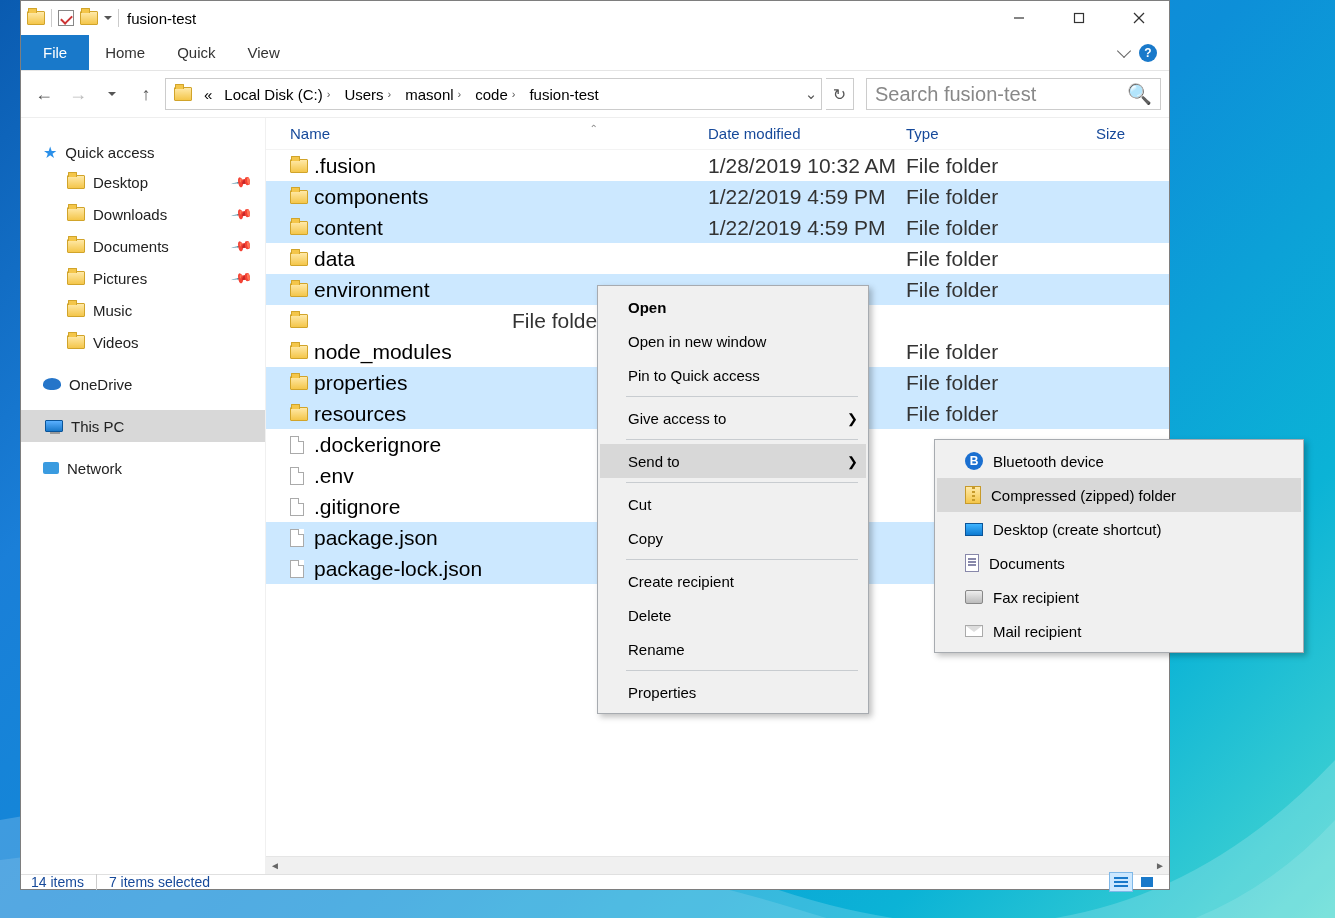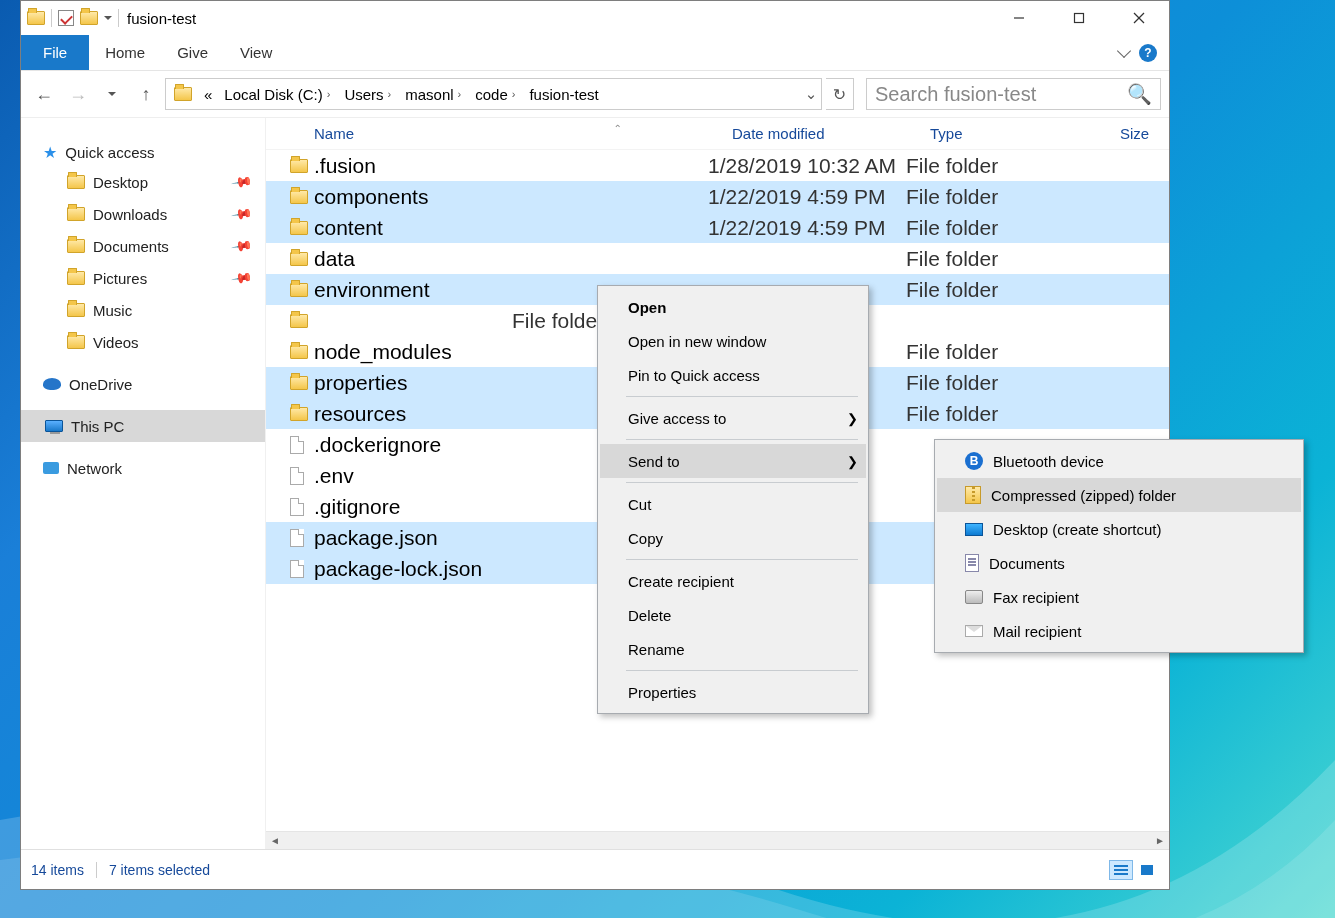--- a/index.html
+++ b/index.html
@@ -57,38 +57,38 @@
   .navpane .itm.sel { background:#d8d8d8; padding-left:24px; }
   .navpane .pin { position:absolute; right:14px; color:#888; font-size:14px; transform:rotate(35deg); }
   .star { color:#2b90e9; font-size:16px; }
   .pc-icon { width:18px; height:12px; background:linear-gradient(#5ab0ff,#1979ca); border:1px solid #0a5499; border-radius:1px; display:inline-block; position:relative; }
   .pc-icon::after { content:""; position:absolute; left:4px; bottom:-3px; width:10px; height:2px; background:#999; }
   .cloud-icon { width:18px; height:12px; background:#2575c9; border-radius:50% 50% 40% 40%; display:inline-block; }
   .net-icon { width:16px; height:12px; background:#3a9be0; border-radius:2px; display:inline-block; }
   
   .content { flex:1; display:flex; flex-direction:column; min-width:0; }
   .cols { display:flex; align-items:center; height:32px; font-size:15px; color:#16499a; padding-left:24px; border-bottom:1px solid #f3f3f3; }
-  .cols .c-name { width:418px; position:relative;margin-left:24px; }
+  .cols .c-name { width:418px; position:relative; }
   .cols .c-name .sort { font-size:10px; color:#888; position:absolute; right:110px; top:-2px; }
   .cols .c-date { width:198px; }
   .cols .c-type { width:190px; }
   .cols .c-size { flex:1; }
   .rows { flex:1; overflow:hidden; position:relative; }
   .row { display:flex; align-items:center; height:31px; font-size:21px; color:#000; padding-left:24px; }
   .row.sel { background:#cce8ff; }
   .row .ic { width:24px; display:flex; align-items:center; }
   .row .nm { width:394px; }
   .row .dt { width:198px; color:#333; }
   .row .tp { width:190px; color:#333; }
   .file-icon { width:14px; height:18px; background:#fff; border:1px solid #aaa; position:relative; display:inline-block; }
   .file-icon::before { content:""; position:absolute; right:-1px; top:-1px; width:5px; height:5px; background:#fff; border-left:1px solid #aaa; border-bottom:1px solid #aaa; }
   .hscroll { height:18px; background:#f0f0f0; border-top:1px solid #e5e5e5; display:flex; align-items:center; }
   .hscroll .btn { width:18px; height:100%; display:flex; align-items:center; justify-content:center; color:#666; font-size:10px; }
   
-  .statusbar { height:40px; border-top:1px solid #e0e0e0; display:flex; align-items:center; font-size:14px; color:#16499a; padding:0 10px; }
+  .statusbar { height:15px; border-top:1px solid #e0e0e0; display:flex; align-items:center; font-size:14px; color:#16499a; padding:0 10px; }
   .statusbar .vsep2 { width:1px; height:16px; background:#ccc; margin:0 12px; }
   .viewbtns { margin-left:auto; display:flex; gap:2px; }
   .vbtn { width:24px; height:20px; border:1px solid transparent; display:flex; align-items:center; justify-content:center; }
   .vbtn.active { border:1px solid #7fb8e8; background:#cce8ff; }
   
   .ctxmenu { position:absolute; background:#f0f0f0; border:1px solid #a7abb0; font-size:15px; color:#000; box-shadow:3px 3px 6px rgba(0,0,0,.25); z-index:10; padding:4px 2px; }
   .ctxmenu .mi { height:34px; display:flex; align-items:center; padding:0 30px 0 28px; gap:10px; position:relative; }
   .ctxmenu .mi.bold { font-weight:600; }
   .ctxmenu .mi.hover { background:#d8d8d8; }
   .ctxmenu .mi .sub-arrow { position:absolute; right:8px; font-size:13px; }
@@ -143,21 +143,21 @@
             <line x1="1" y1="1" x2="11" y2="11" stroke-width="1.2"></line>
             <line x1="11" y1="1" x2="1" y2="11" stroke-width="1.2"></line>
           </svg>
         </div>
     </div>
   </div>
 
   <div class="ribbon">
     <div class="tab file">File</div>
     <div class="tab">Home</div>
-    <div class="tab">Give</div>
+    <div class="tab">Quick</div>
     <div class="tab">View</div>
     <div class="right">
       <span class="chev-down"></span>
       <span class="help-icon">?</span>
     </div>
   </div>
 
   <div class="navbar">
     <div class="navbtn">
         <span class="arrow">←</span>

